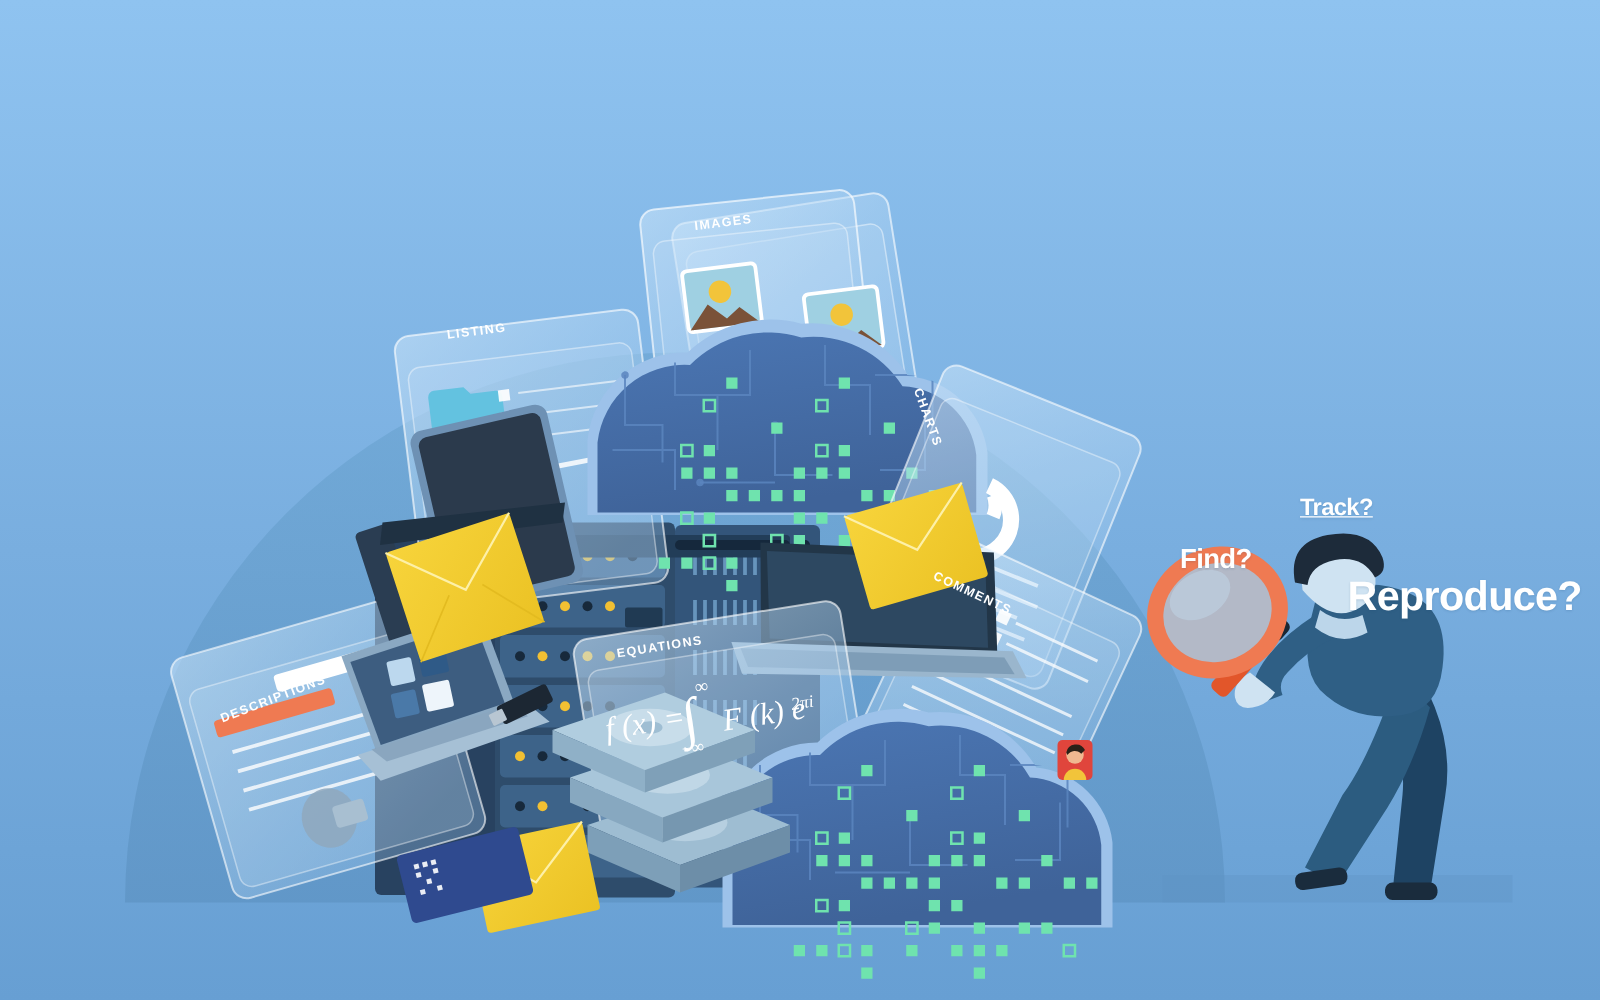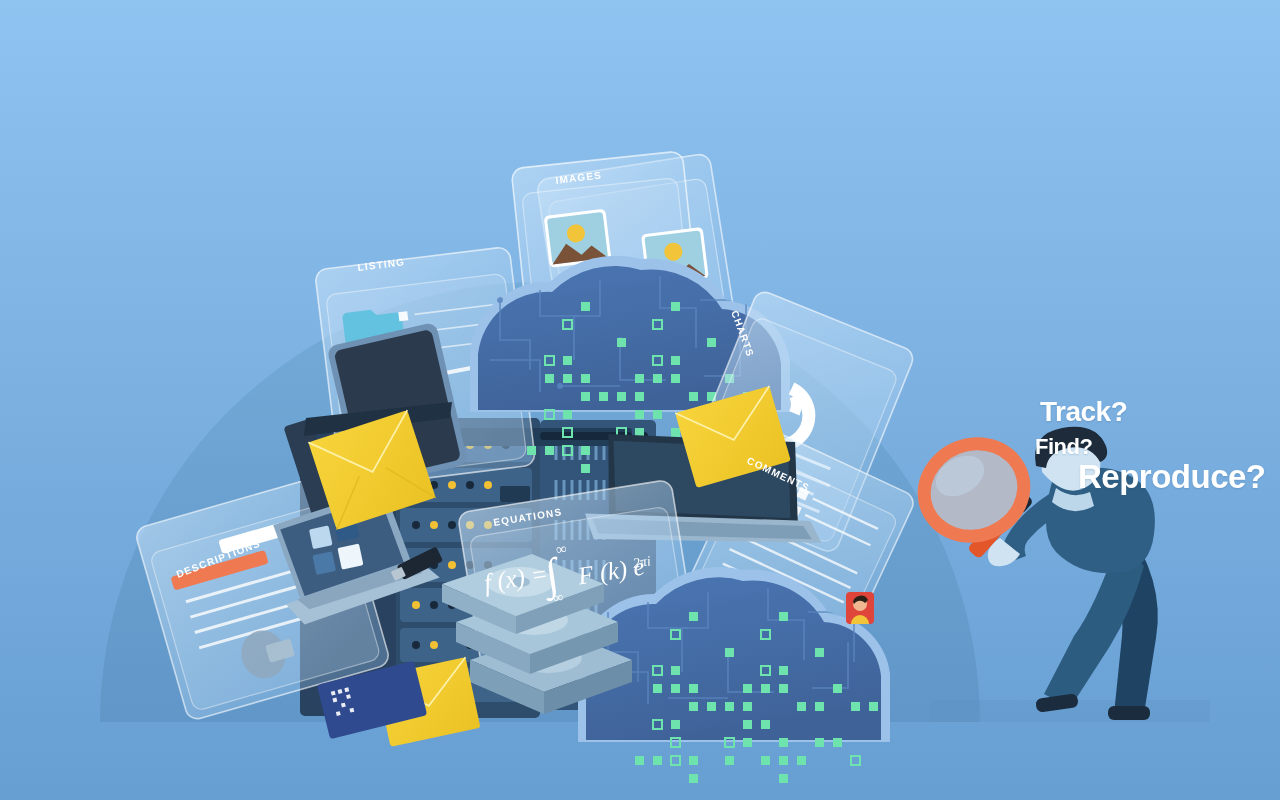--- a/index.html
+++ b/index.html
@@ -12,22 +12,22 @@
   #art { position:absolute; inset:0; }
   .qtext {
     position:absolute;
     color:#ffffff;
     font-weight:bold;
     font-family:"Liberation Sans", sans-serif;
     white-space:nowrap;
     letter-spacing:-0.5px;
     text-shadow:0 1px 2px rgba(30,70,110,.18);
   }
-  #q-track    { left:1040px; top:396px; font-size:28px; }
-  #q-find     { left:1035px;  top:434px; font-size:22px; }
+  #q-track    { left:1040px; top:396px; font-size:19px;text-decoration:underline; }
+  #q-find     { left:944px;  top:434px; font-size:22px; }
   #q-repro    { left:1078px; top:458px; font-size:33px; }
 </style>
 </head>
 <body>
 
 <div id="stage">
 
   <svg id="art" viewBox="0 0 1280 800" xmlns="http://www.w3.org/2000/svg">
     <defs>
       <linearGradient id="bgGrad" x1="0" y1="0" x2="0" y2="1">

